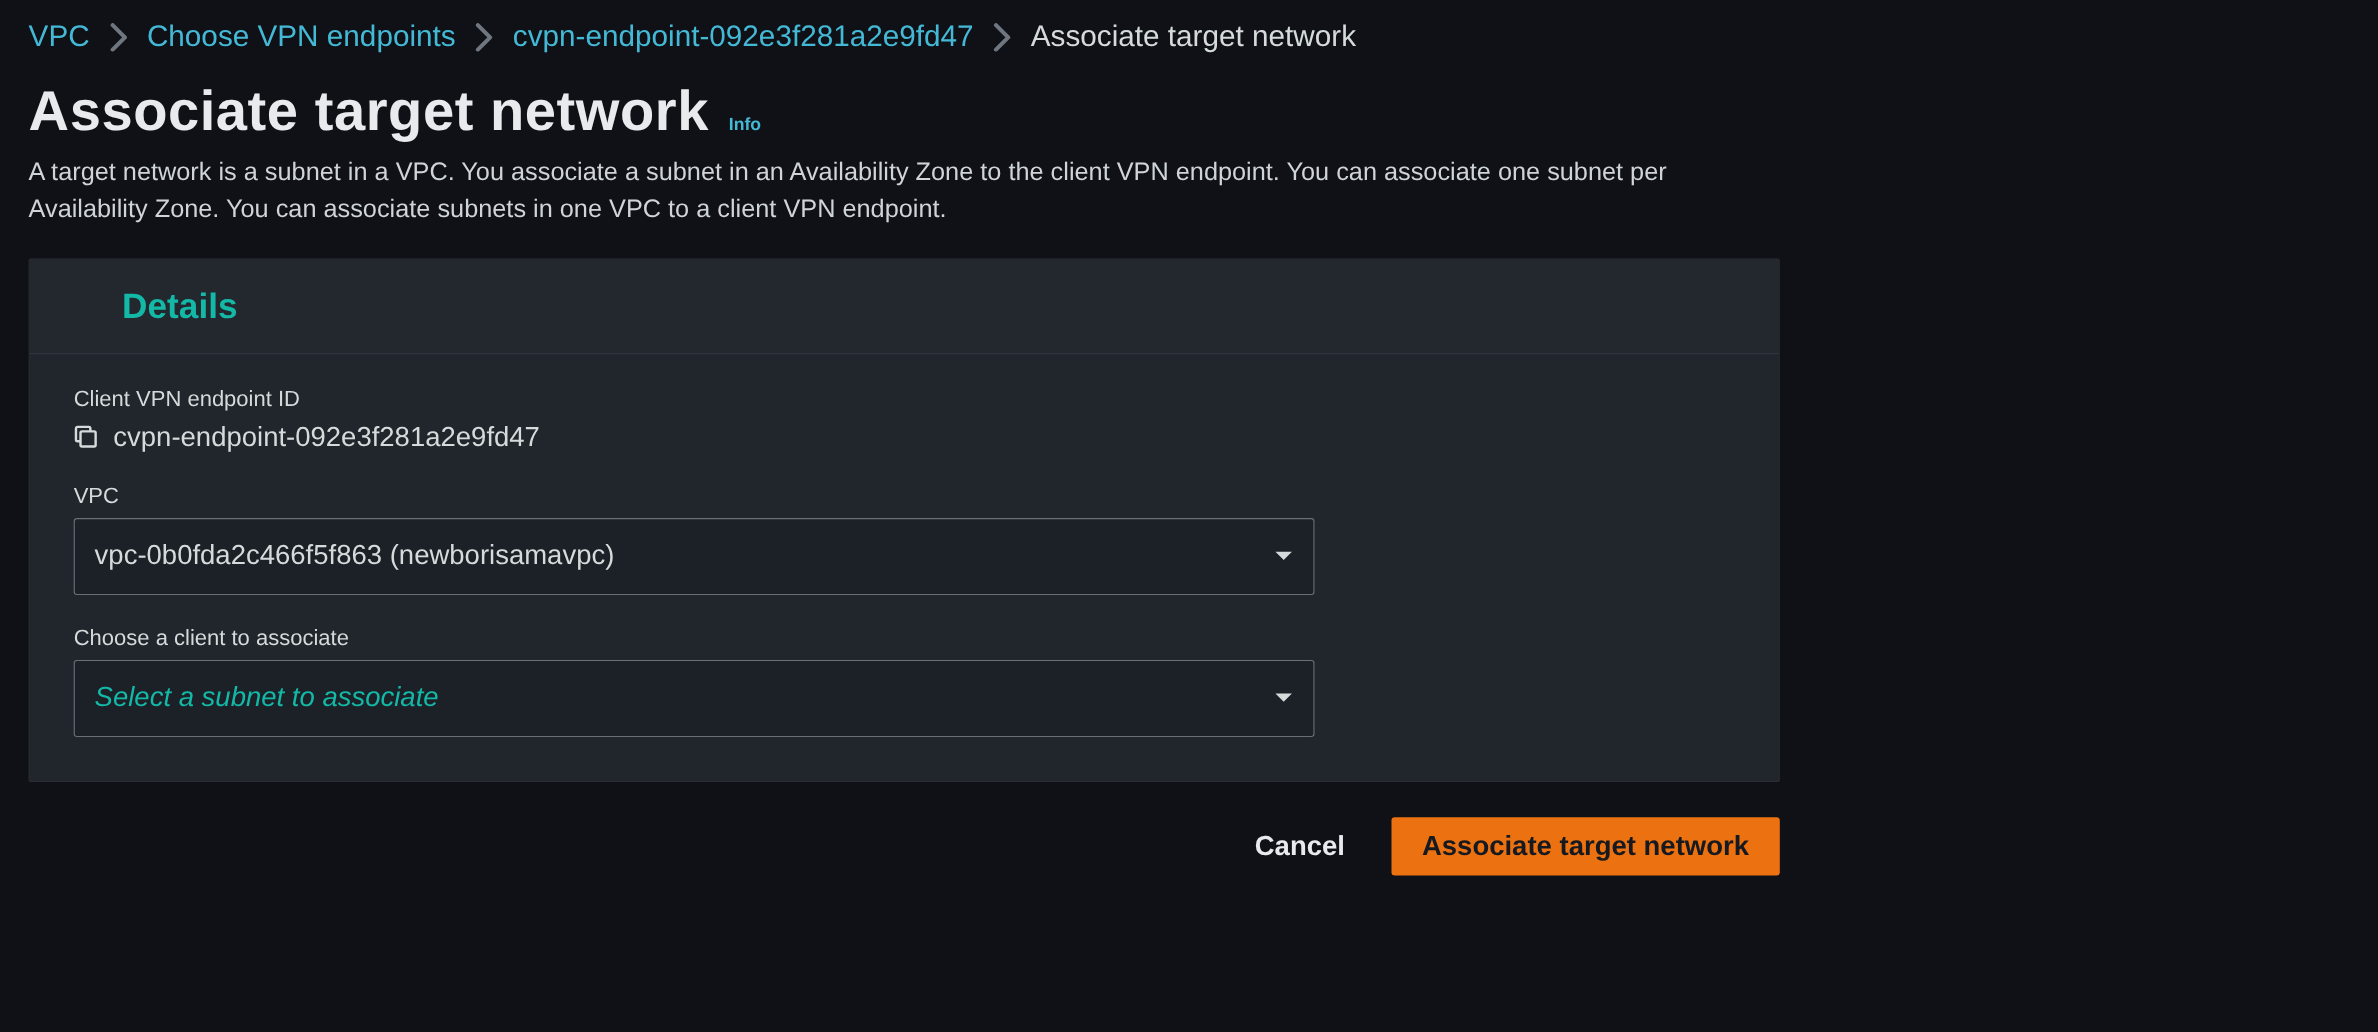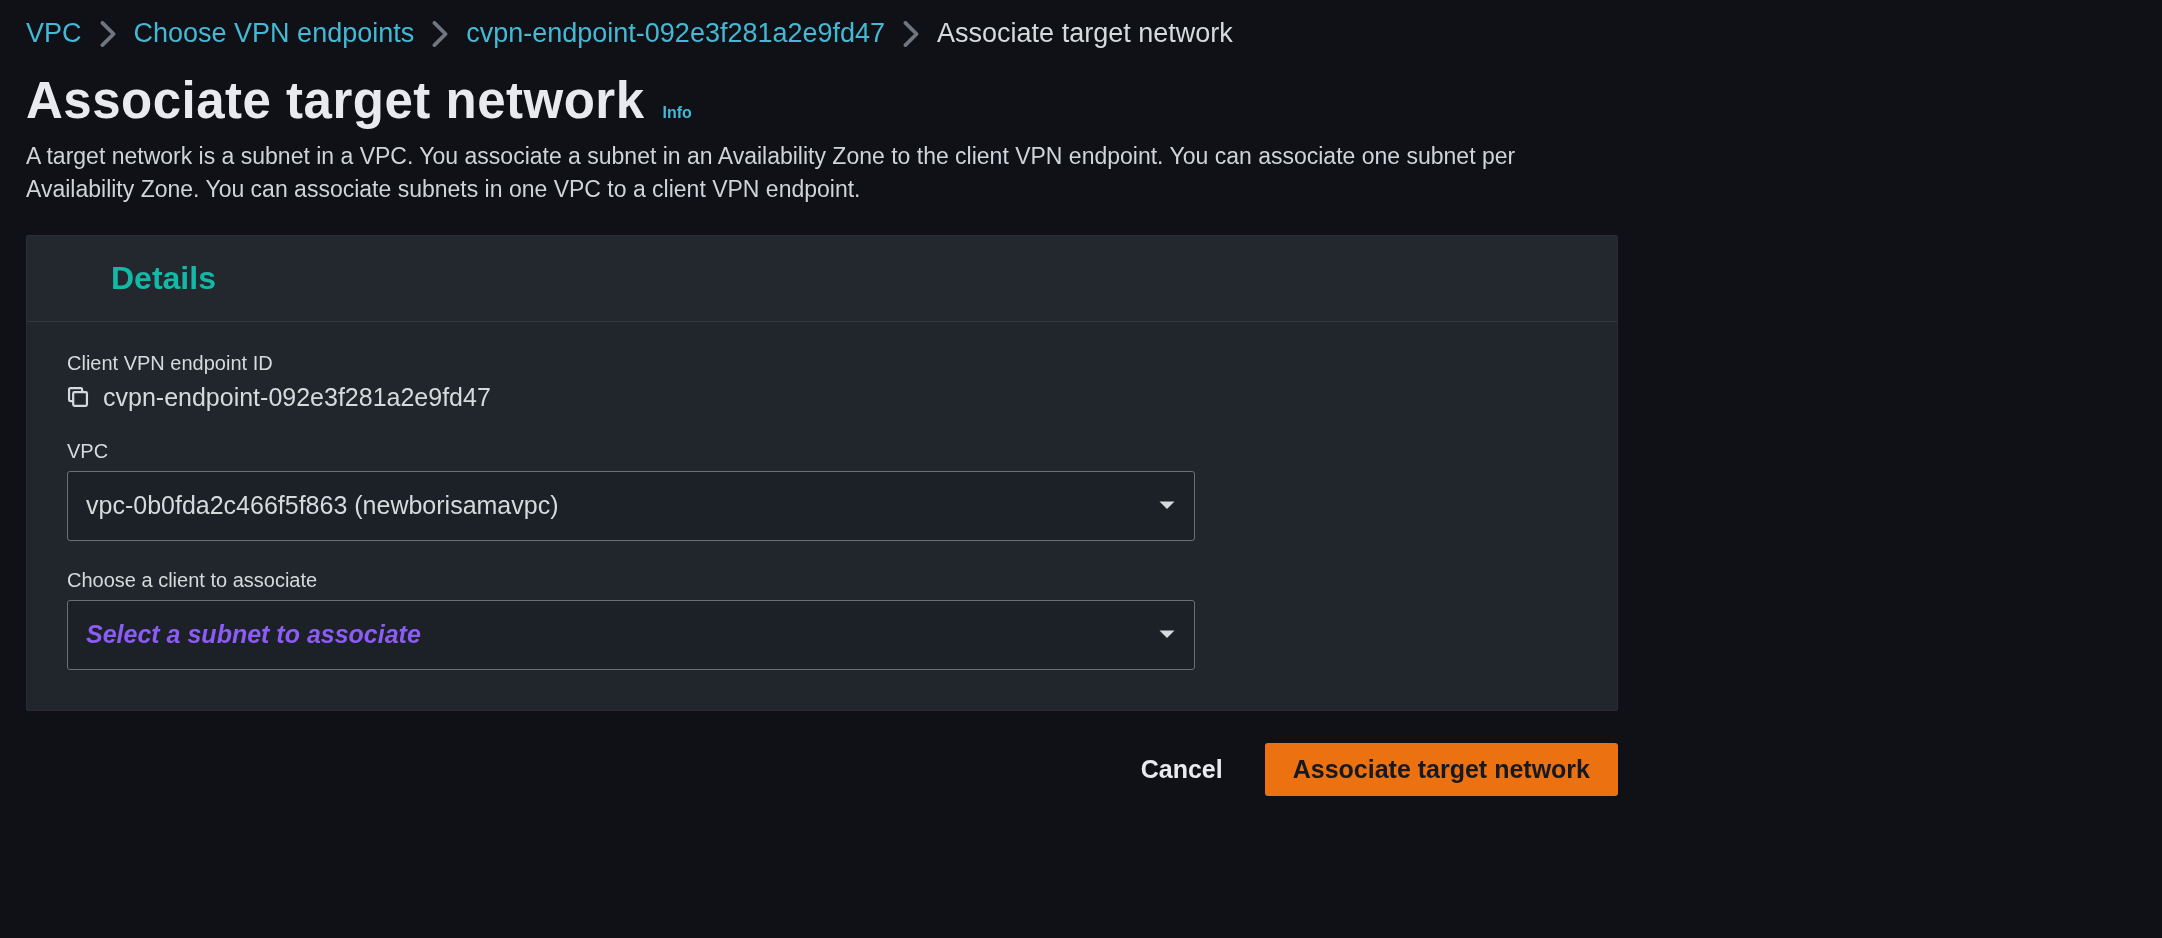--- a/index.html
+++ b/index.html
@@ -99,21 +99,21 @@
     border: 1px solid #6b7077;
     border-radius: 3px;
     display: flex;
     align-items: center;
     justify-content: space-between;
     padding: 0 18px;
     font-size: 25px;
     color: #d5dbdb;
     cursor: pointer;
   }
-  .select.placeholder { color: #8b5cf6; font-style: italic; font-weight: bold; }
+  .select.placeholder { color: #14b8a6; font-style: italic; }
   .select .caret { color: #d5dbdb; display:inline-flex; }
   .select .caret svg { width:18px; height:14px; }
   .actions {
     width: 1592px;
     display: flex;
     justify-content: flex-end;
     gap: 14px;
     margin-top: 32px;
     align-items: center;
   }

